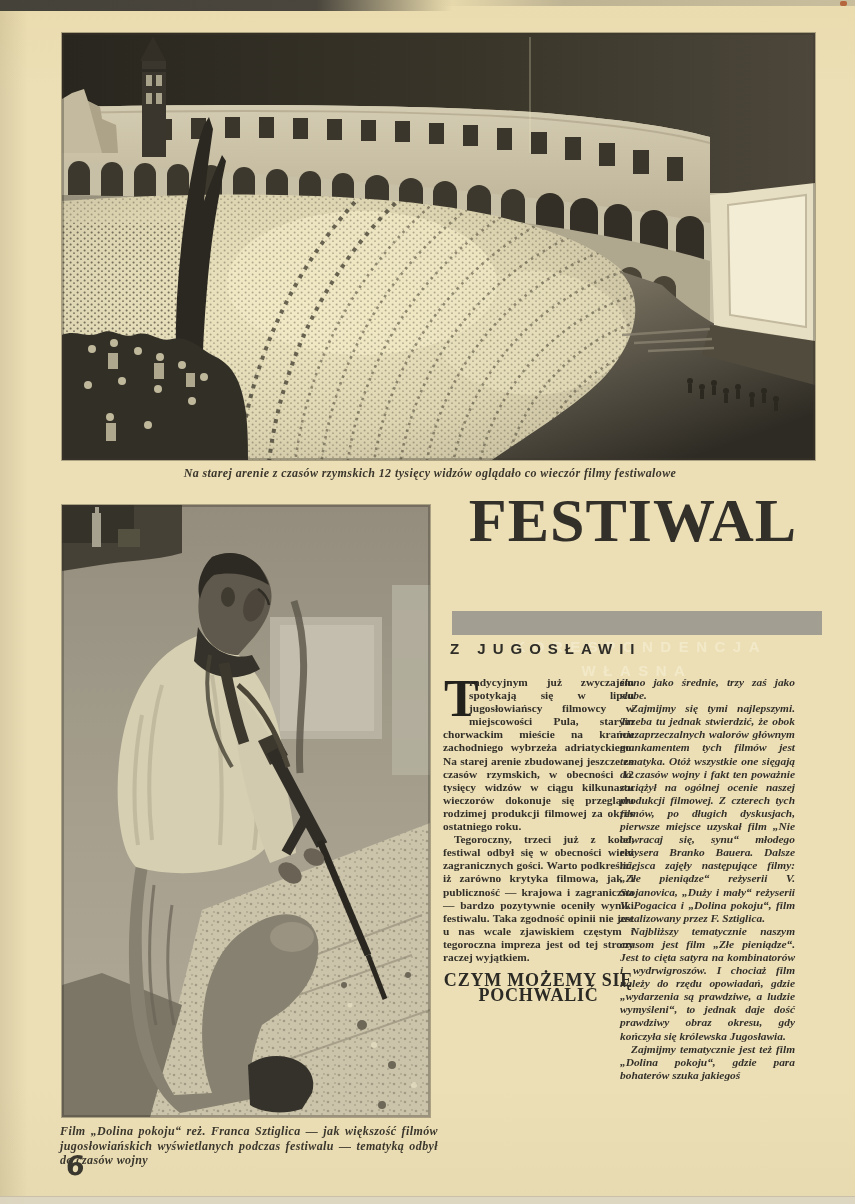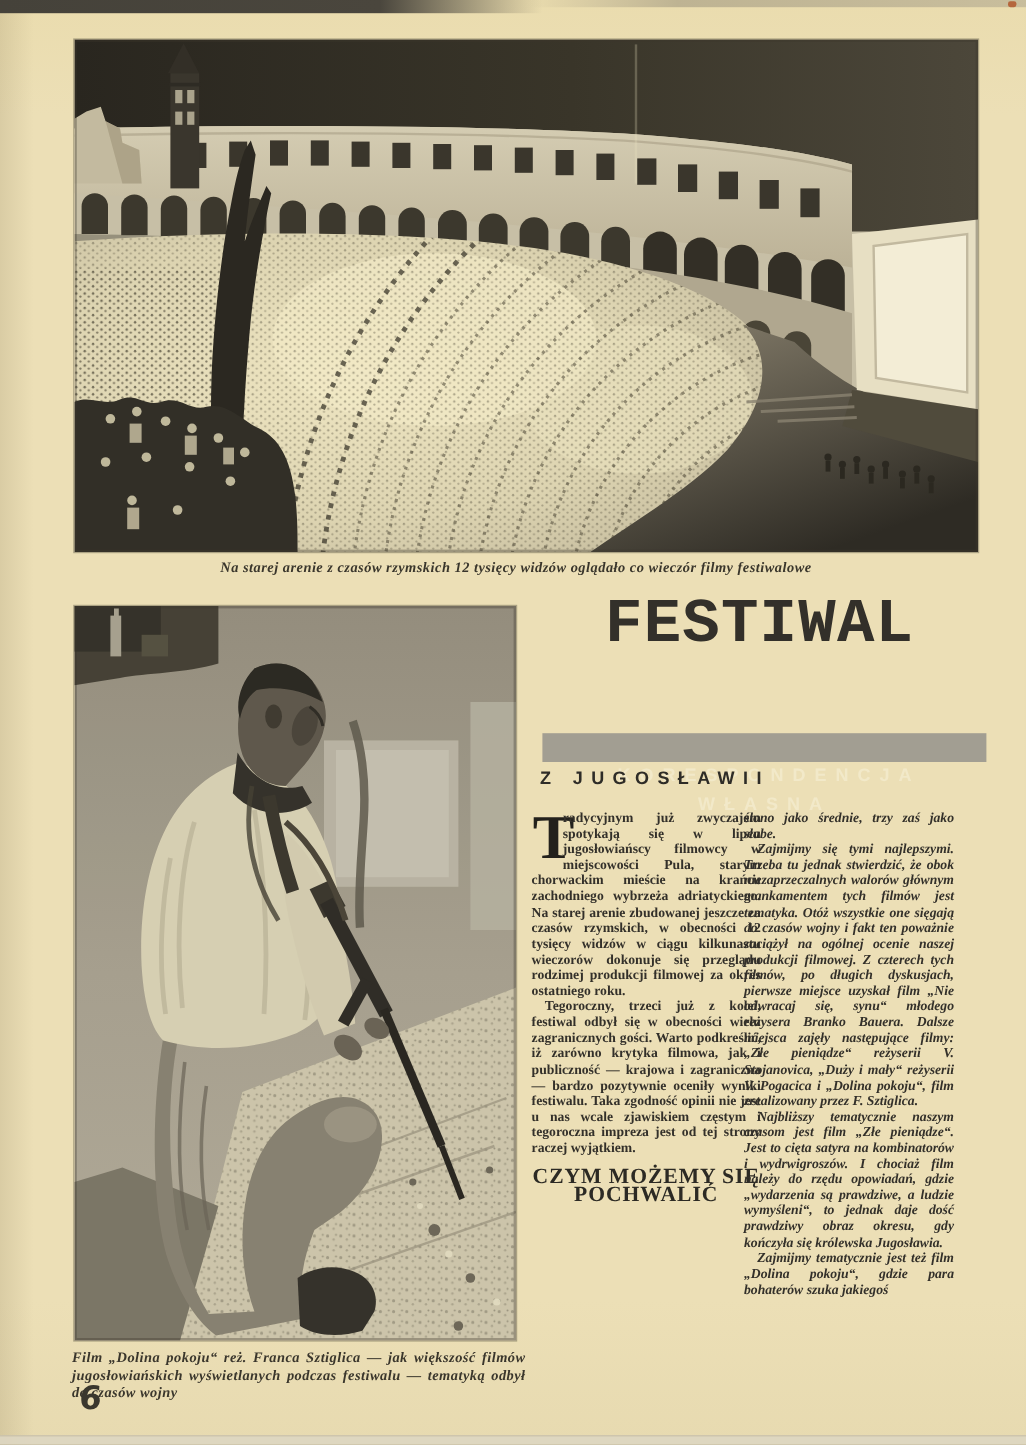--- a/index.html
+++ b/index.html
@@ -25,22 +25,22 @@
   .photo-top{left:62px;top:33px;width:753px;height:427px;}
   .photo-left{left:62px;top:505px;width:368px;height:612px;}
 
   .caption{font-style:italic;font-weight:700;color:#3a362c;letter-spacing:.4px;}
   .caption-top{position:absolute;left:148px;top:466px;width:564px;text-align:center;
     font-size:12px;line-height:14px;}
   .caption-left{position:absolute;left:60px;top:1124px;width:378px;text-align:justify;
     font-size:12px;line-height:14.5px;}
 
   .headline{position:absolute;left:443px;top:494px;width:380px;text-align:center;
-    font-family:Liberation Mono, monospace;font-weight:700;color:#33302a;
-    font-size:52px;line-height:53px;letter-spacing:1px;}
+    font-family:Liberation Serif, serif;font-weight:700;color:#33302a;
+    font-size:62px;line-height:53px;letter-spacing:1px;}
   .kicker-band{position:absolute;left:452px;top:611px;width:370px;height:24px;background:#a29e92;}
   .kicker-band .kicker{display:block;width:100%;text-align:center;
     font-family:"Liberation Sans","DejaVu Sans",sans-serif;font-weight:700;
     font-size:15px;line-height:24px;letter-spacing:7.5px;color:#f2e9c9;text-indent:7.5px;margin-top:24px;}
   .origin{position:absolute;left:443px;top:640px;width:380px;text-align:left;
     font-family:"Liberation Sans","DejaVu Sans",sans-serif;font-weight:700;
     font-size:15px;letter-spacing:7px;color:#2e2c27;text-indent:7px;}
 
   .col{position:absolute;top:676px;color:#33302a;font-weight:700;
     font-size:11.4px;line-height:13.1px;text-align:justify;}

